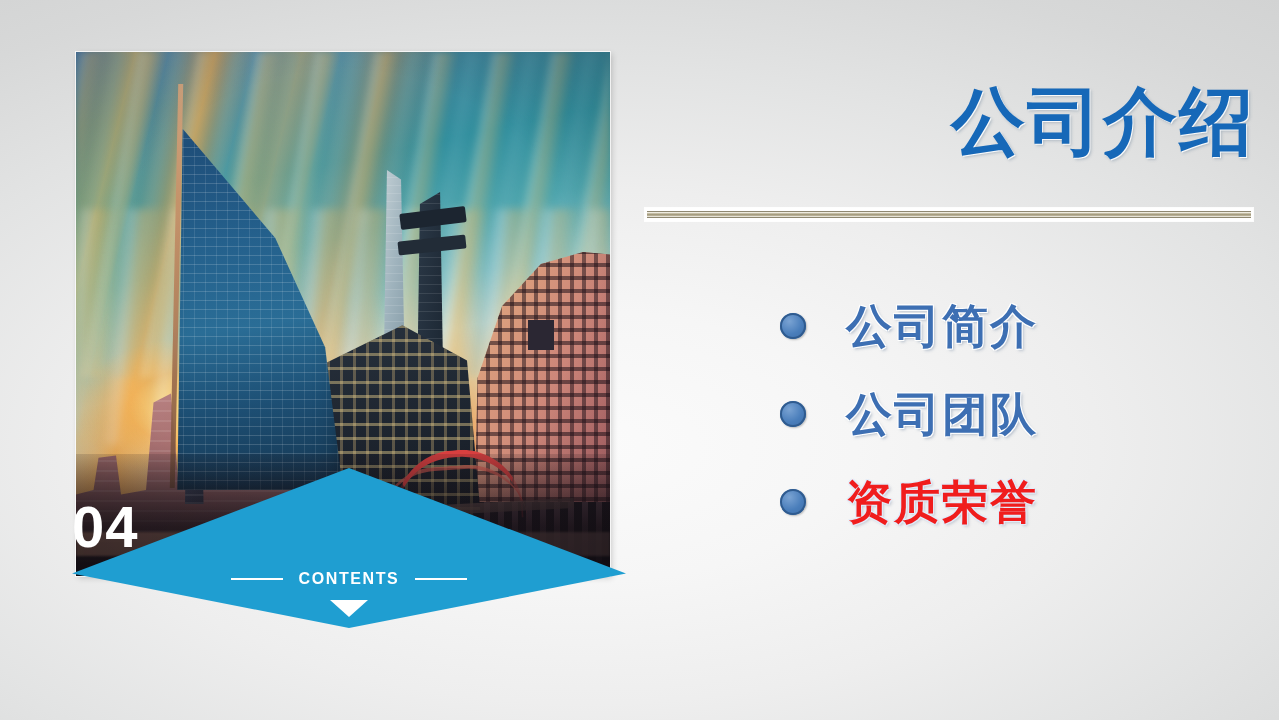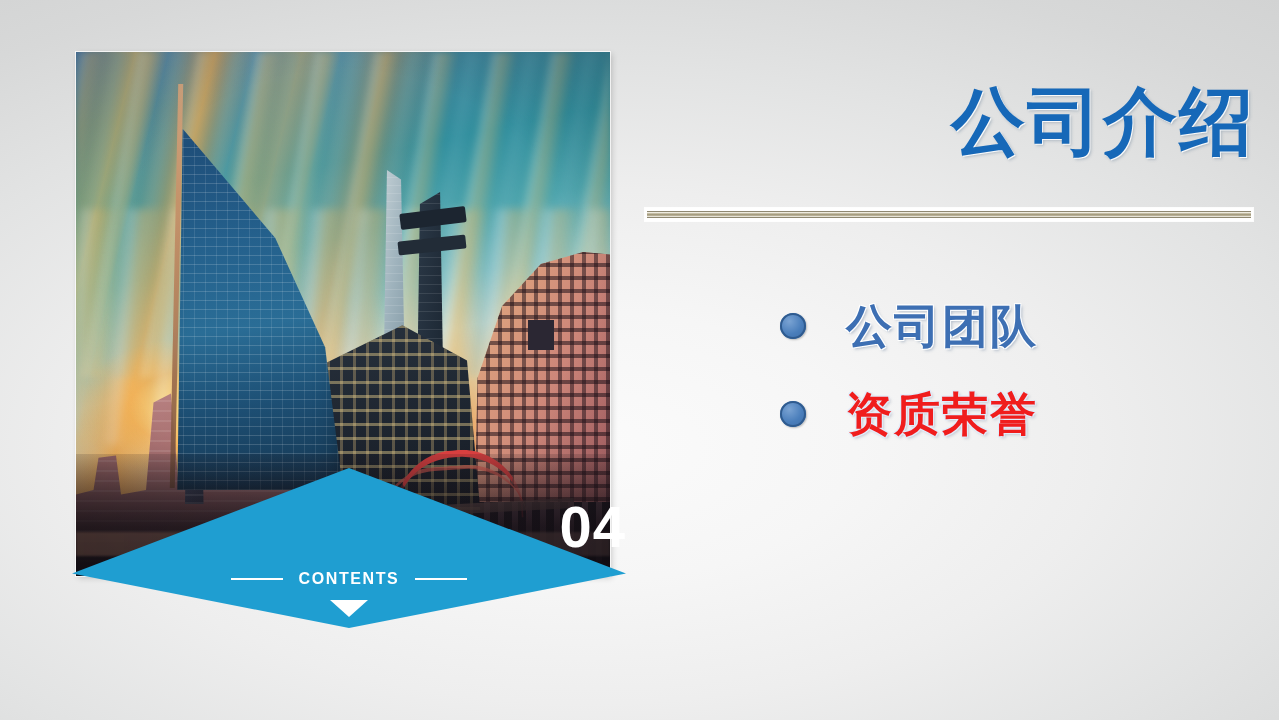--- a/index.html
+++ b/index.html
@@ -299,21 +299,21 @@
     clip-path: polygon(0% 66%, 50% 0%, 100% 66%, 50% 100%);
     z-index: 6;
   }
   .badge-text {
     position: absolute;
     left: 72px;
     top: 468px;
     width: 554px;
     height: 160px;
     z-index: 7;
-    text-align: right;
+    text-align: left;
     color: #ffffff;
     pointer-events: none;
   }
   .badge-num {
     position: absolute;
     left: 0; right: 0;
     top: 30px;
     font-size: 58px;
     font-weight: 700;
     letter-spacing: 1px;
@@ -500,20 +500,24 @@
   <div class="right-col">
 
     <div class="slide-title">公司介绍</div>
 
     <div class="divider">
       <div class="divider-inner"></div>
     </div>
 
     <div class="bullet-list">
 
+      <div class="bullet-row">
+        <span class="bullet-dot"></span>
+        <span class="bullet-label blue">公司简介</span>
+      </div>
 
       <div class="bullet-row">
         <span class="bullet-dot"></span>
         <span class="bullet-label blue">公司团队</span>
       </div>
 
       <div class="bullet-row">
         <span class="bullet-dot"></span>
         <span class="bullet-label red">资质荣誉</span>
       </div>

